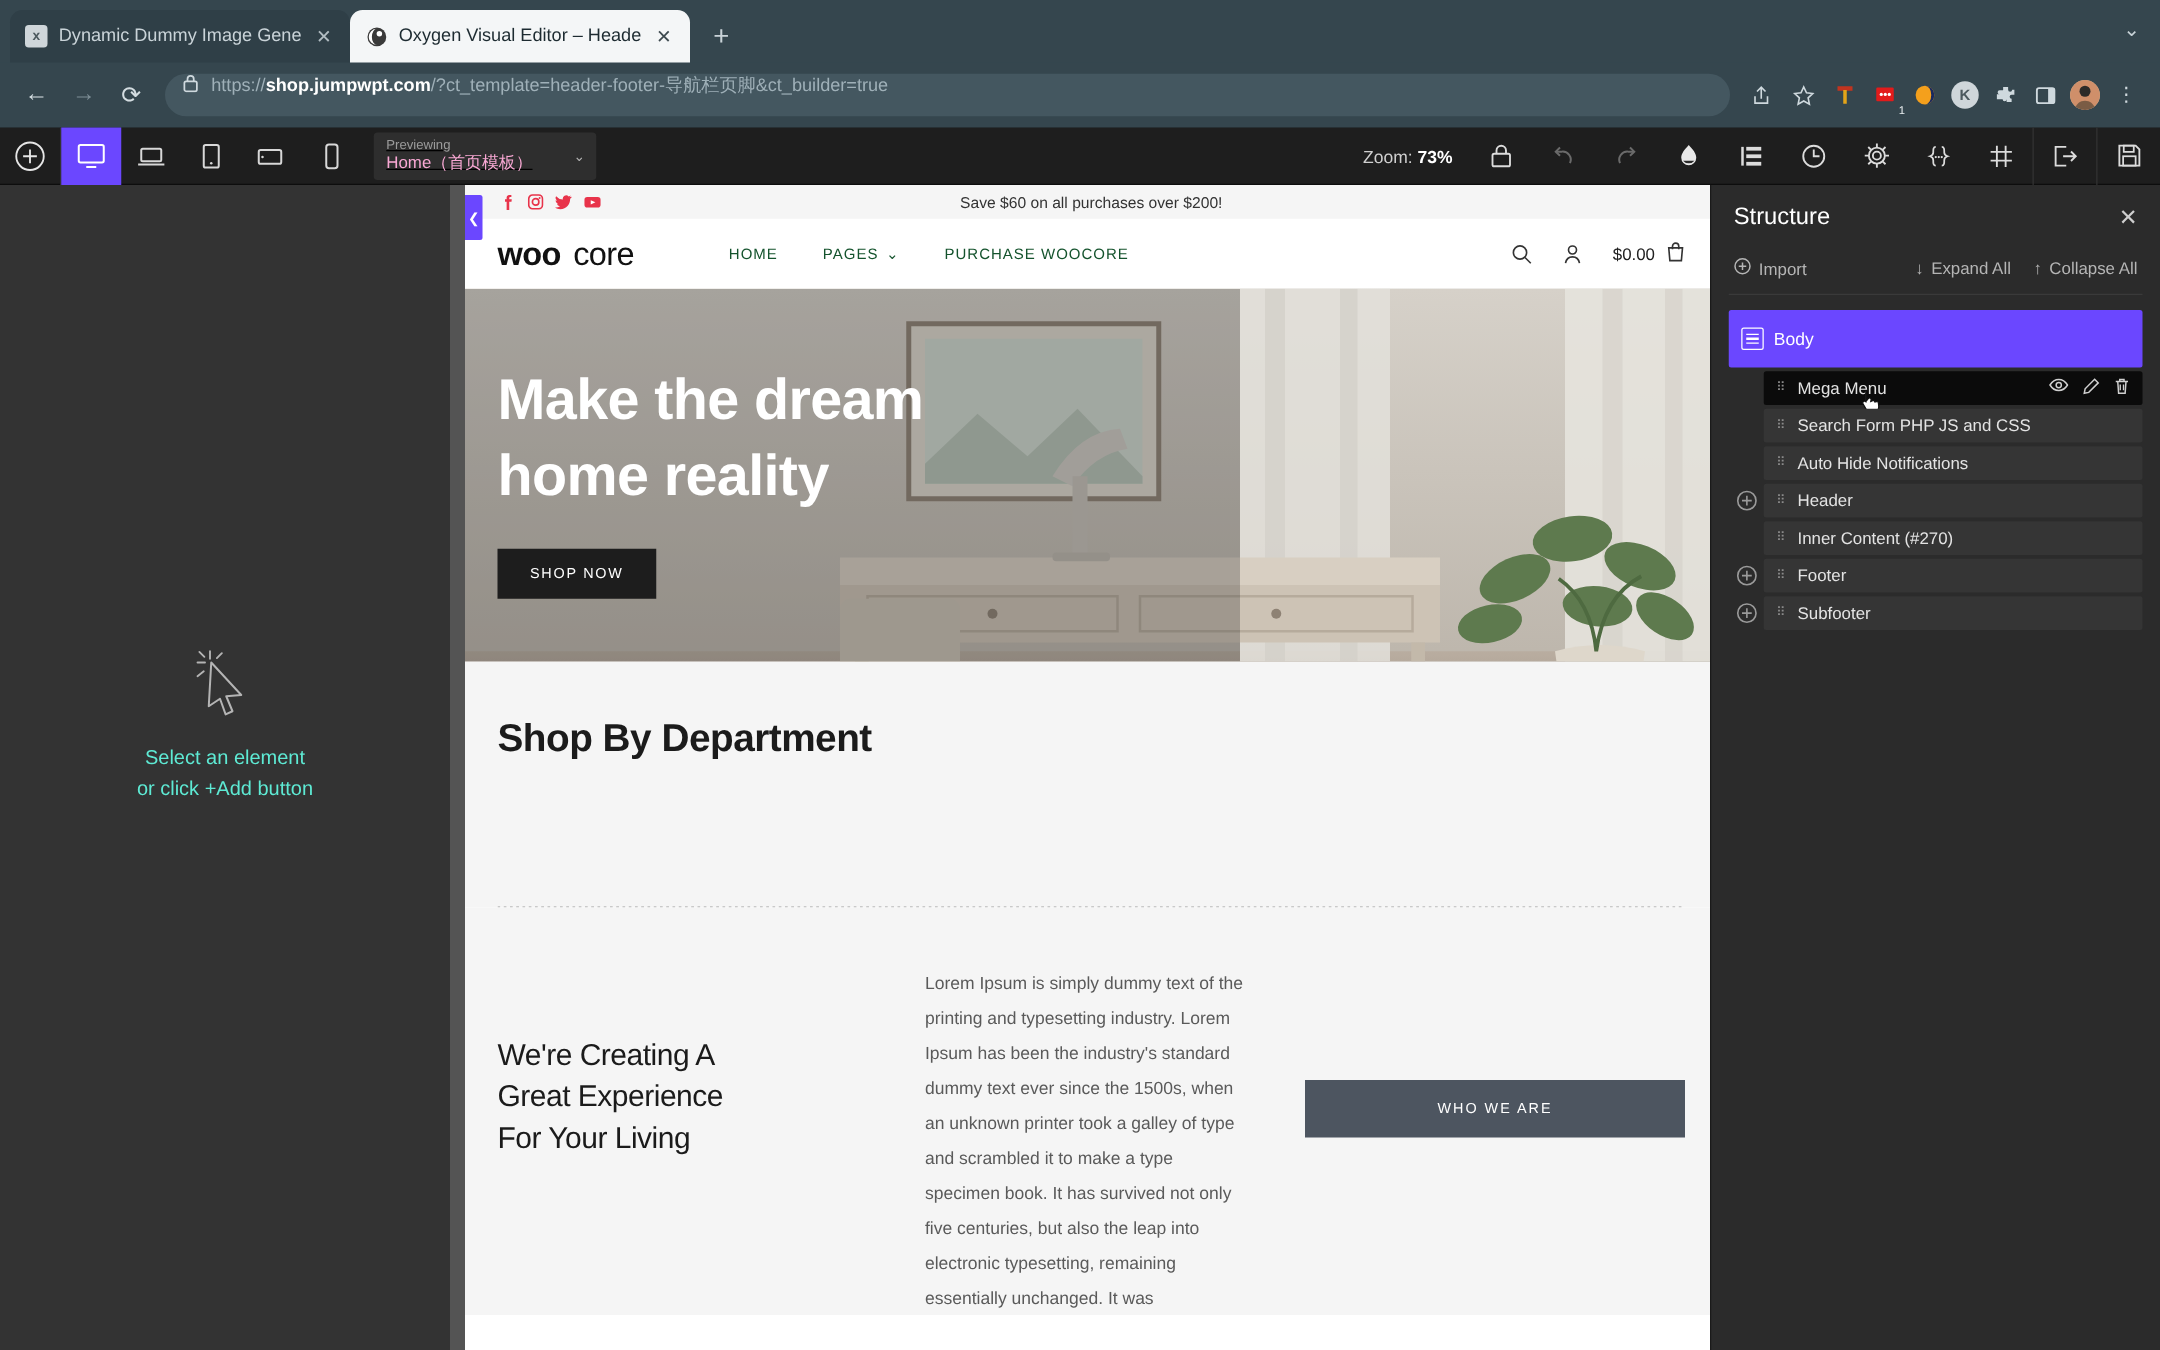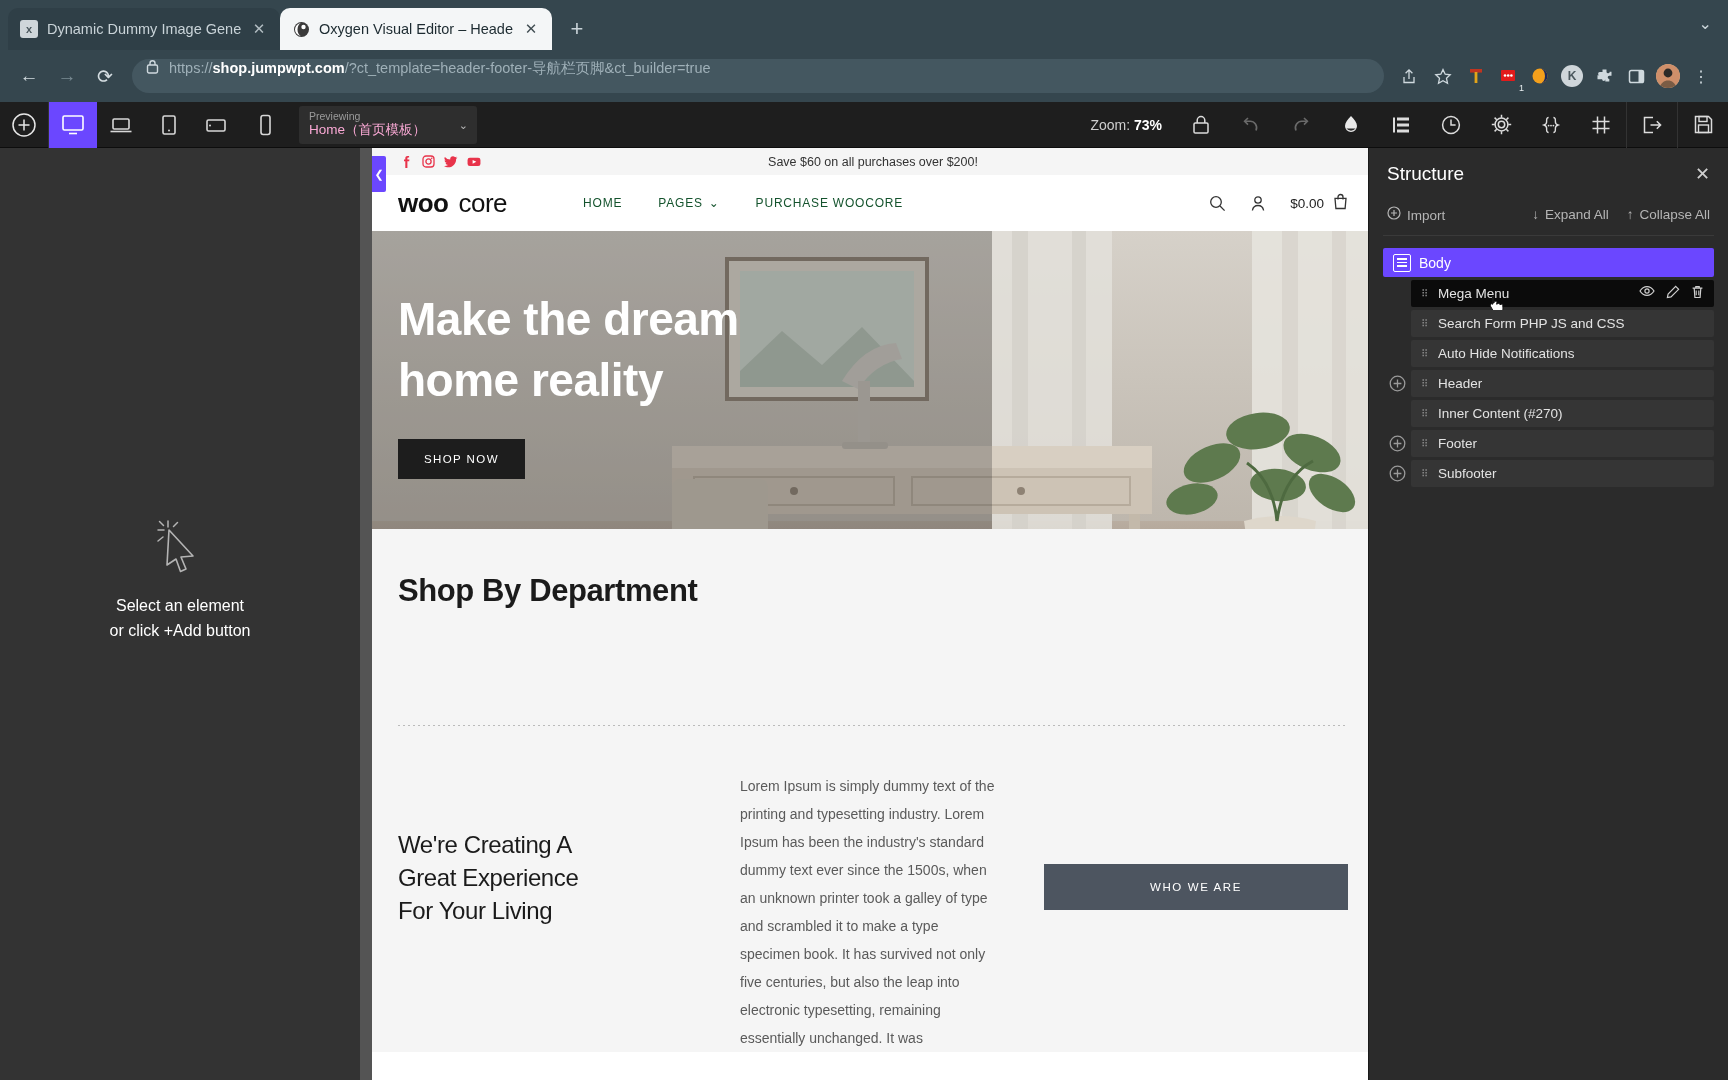--- a/index.html
+++ b/index.html
@@ -111,20 +111,21 @@
   .dev-btn {
     width: 48px; height: 46px; display: flex;
     align-items: center; justify-content: center; color: #d8d8d8;
   }
   .dev-btn.active { background: #6b47ff; color: #fff; }
   .previewing-box {
     margin-left: 10px; width: 178px; height: 38px;
     background: #2e2e2e; border-radius: 3px;
     display: flex; align-items: center; padding: 0 10px;
     position: relative;
+    text-decoration: underline;
   }
   .previewing-box .pv-label {
     font-size: 10.5px; color: #9b9b9b; line-height: 1.2;
   }
   .previewing-box .pv-value {
     font-size: 13.5px; color: #f9a8d4; line-height: 1.25;
     white-space: nowrap;
   }
   .previewing-box .pv-caret {
     position: absolute; right: 9px; top: 13px;
@@ -147,21 +148,21 @@
   .left-panel {
     width: 360px; background: #333333; position: relative;
     display: flex; align-items: center; justify-content: center;
     flex-shrink: 0;
   }
   .empty-state {
     display: flex; flex-direction: column; align-items: center;
     gap: 14px; margin-top: -70px;
   }
   .empty-state .es-line {
-    font-size: 16px; color: #ffffff; line-height: 1.55; text-align: center;
+    font-size: 16px; color: #5eead4; line-height: 1.55; text-align: center;
   }
 
   
   .canvas {
     flex: 1; background: #545454; position: relative;
     overflow: hidden;
   }
   .site {
     position: absolute; left: 12px; top: 0; width: 1002px;
     bottom: 0; background: #fff; overflow: hidden;
@@ -272,21 +273,21 @@
   .expander {
     width: 28px; flex-shrink: 0; display: flex;
     align-items: center; justify-content: center; color: #9a9a9a;
   }
   .node {
     flex: 1; height: 27px; display: flex; align-items: center;
     gap: 8px; padding: 0 10px; border-radius: 2px;
     font-size: 13.5px; color: #e3e3e3; position: relative;
   }
   .node.body-node {
-    background: #6b47ff; color: #fff; height: 29px; font-size: 14px;
+    background: #6b47ff; color: #fff; height: 46px; font-size: 14px;
   }
   .node.child { background: #353535; }
   .node.child.hovered { background: #0b0b0b; }
   .node .dragdots {
     width: 9px; flex-shrink: 0; color: #8a8a8a;
     font-size: 10px; line-height: .8; letter-spacing: 1px;
   }
   .node .node-actions {
     margin-left: auto; display: flex; gap: 11px; color: #d0d0d0;
   }

